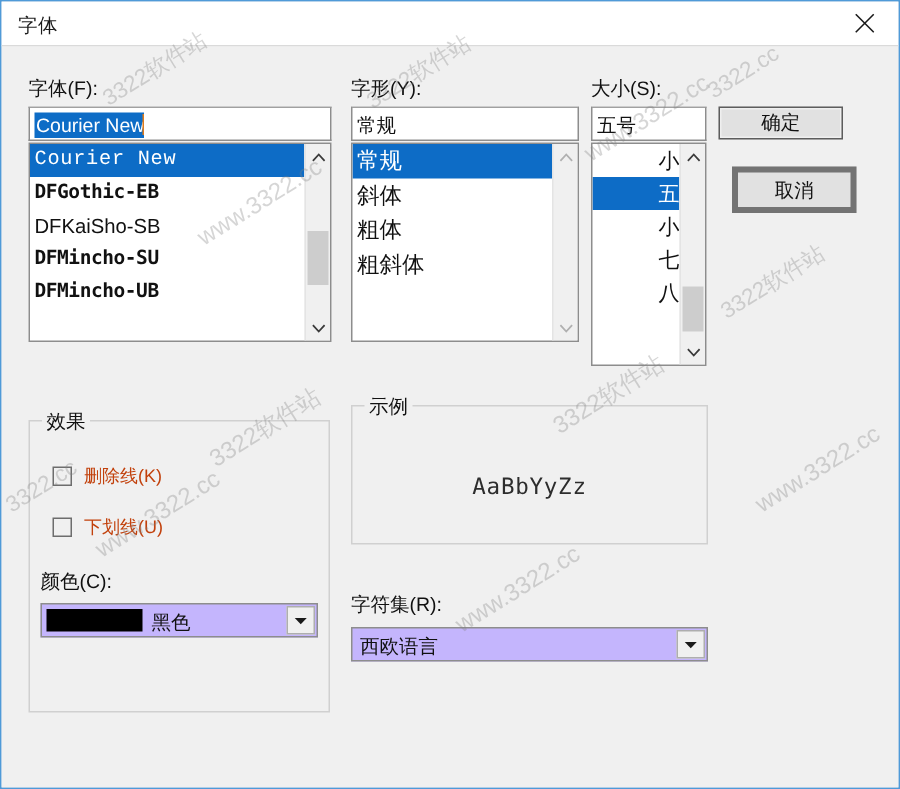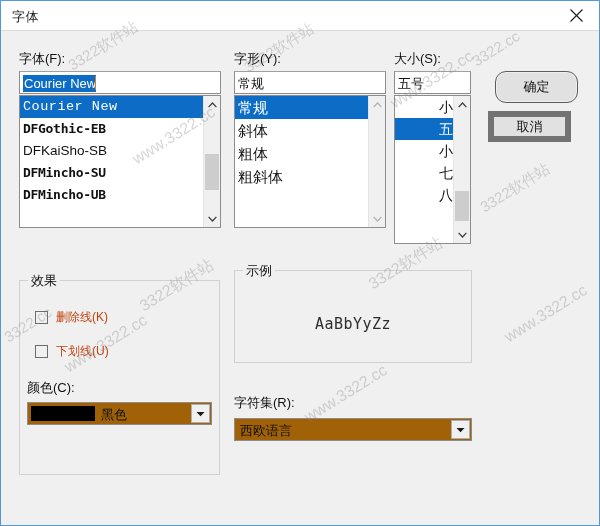--- a/index.html
+++ b/index.html
@@ -160,21 +160,21 @@
     right: 1px;
     background: #cdcdcd;
     cursor: default;
   }
 
   
   .btn {
     position: absolute;
     box-sizing: border-box;
     background: #e1e1e1;
-    border: 6px solid #737373;
+    border: 4px solid #737373;
     font-size: 13px;
     color: #111;
     display: flex;
     align-items: center;
     justify-content: center;
     cursor: default;
   }
   .btn.default {
     border: 1px solid #5d5d5d;
     box-shadow: inset 0 0 0 1px #efefef;
@@ -210,21 +210,21 @@
     border: 1px solid #6d6d6d;
     background: #f0f0f0;
     margin-right: 8px;
   }
   .cblabel { font-size: 12px; color: #c2410c; white-space: nowrap; }
 
   
   .combo {
     position: absolute;
     box-sizing: border-box;
-    background: #a16207;
+    background: #c4b5fd;
     border: 1px solid #8d8d8d;
     height: 23px;
     cursor: default;
   }
   .combo-swatch {
     position: absolute;
     left: 3px; top: 3px;
     width: 64px;
     height: 15px;
     background: #000000;
@@ -378,21 +378,21 @@
         </div>
         <div class="sb-thumb" style="top:95px; height:30px;"></div>
         <div class="sb-arrow down">
           <svg width="9" height="6" viewBox="0 0 9 6">
               <polyline points="0.6,0.8 4.5,5 8.4,0.8" fill="none" stroke="#3a3a3a" stroke-width="1.2"></polyline>
             </svg>
         </div>
       </div>
     </div>
 
-    <div class="btn default" style="left:494px; top:40px; width:83px; height:32px;border-radius:11px;">
+    <div class="btn default" style="left:478px; top:40px; width:83px; height:22px;">
       <span>确定</span>
     </div>
     <div class="btn" style="left:487px; top:80px; width:83px; height:31px;">
       <span>取消</span>
     </div>
 
     <div class="group" style="left:18px; top:249px; width:201px; height:195px;">
       <div class="group-title">效果</div>
 
       <div class="cbrow" style="left:15px; top:28px;">

